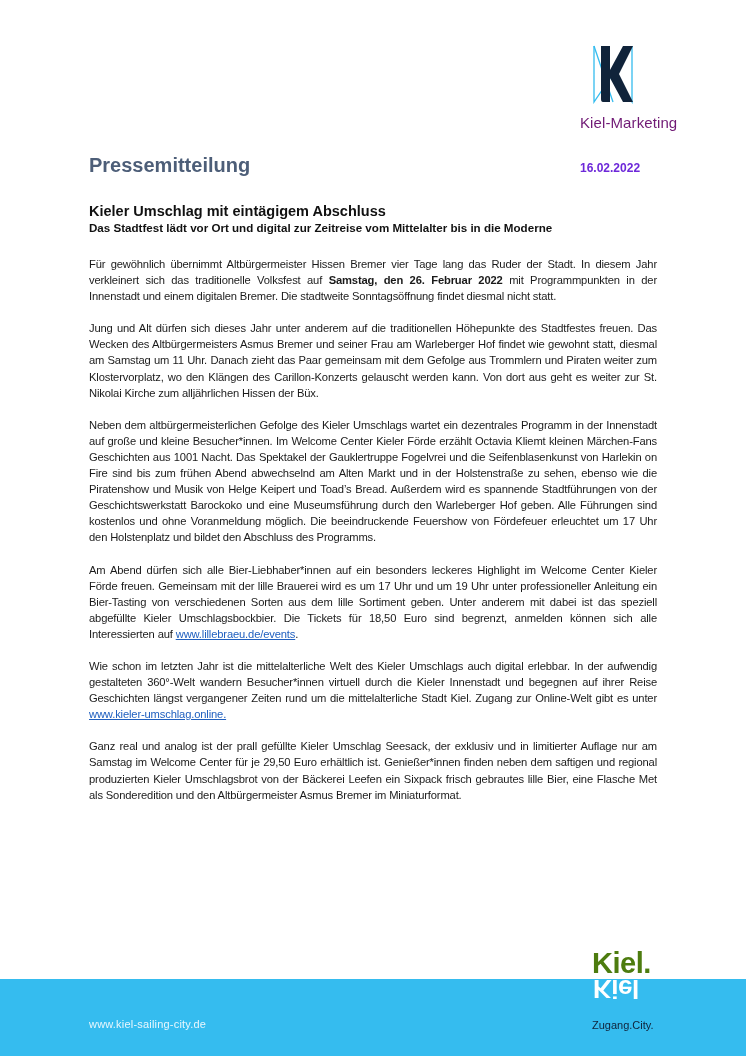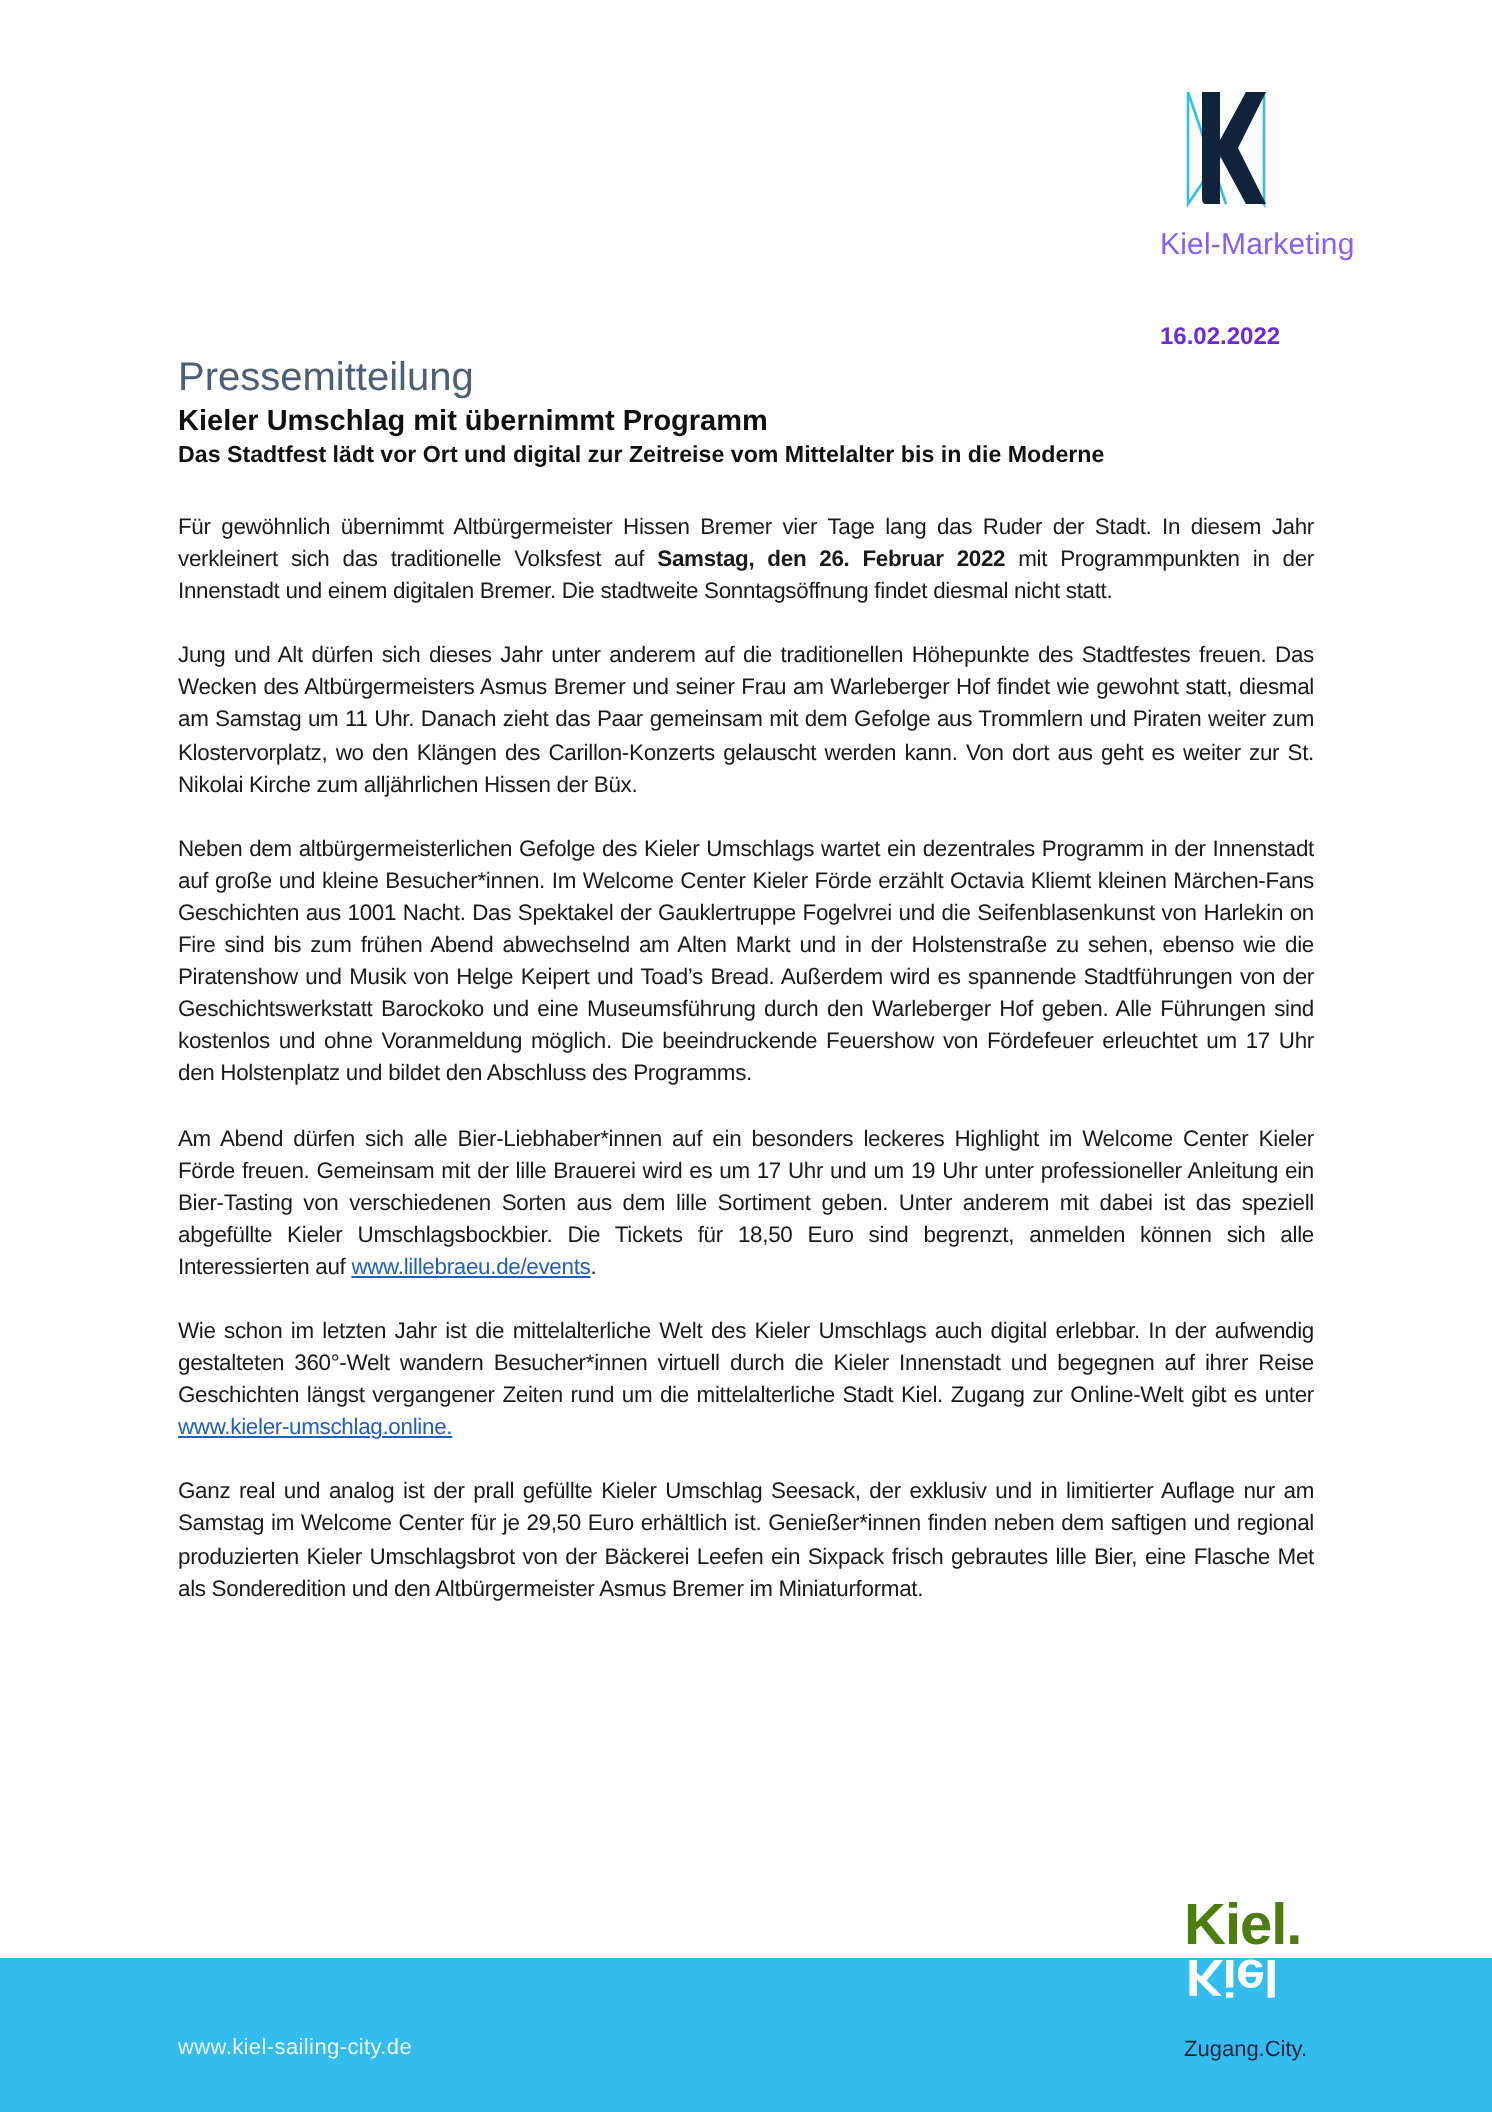--- a/index.html
+++ b/index.html
@@ -8,25 +8,25 @@
     background: #ffffff;
     font-family: "Liberation Sans", sans-serif;
     color: #1a1a1a;
   }
   .logo-top {
     position: absolute; left: 585px; top: 44px; width: 100px; height: 95px;
   }
   .logo-mark { position: absolute; left: 8px; top: 0; width: 40px; height: 60px; }
   .logo-text {
     position: absolute; left: -5px; top: 70px; width: 110px;
-    font-size: 15px; color: #8b5cf6; letter-spacing: 0.1px; white-space: nowrap;
+    font-size: 15px; color: #701a75; letter-spacing: 0.1px; white-space: nowrap;
   }
   .title {
     position: absolute; left: 89px; top: 154px;
-    font-size: 20px; font-weight: normal; color: #4d5e78; margin-top: 24px;
+    font-size: 20px; font-weight: bold; color: #4d5e78;
   }
   .date {
     position: absolute; left: 580px; top: 161px;
     font-size: 12px; font-weight: bold; color: #6d28d9;
   }
   .headline {
     position: absolute; left: 89px; top: 203px;
     font-size: 14.5px; font-weight: bold; color: #111;
   }
   .subline {
@@ -76,21 +76,21 @@
     <polyline points="1,2 1,58 20,30 39,58 39,2" fill="none" stroke="#35bcef" stroke-width="1.3"></polyline>
     <line x1="1" y1="2" x2="20" y2="58" stroke="#35bcef" stroke-width="1.3"></line>
     <path d="M8,2 L17,2 L17,26 L30,2 L40,2 L26,30 L40,58 L30,58 L17,34 L17,58 L10,58 Q8,58 8,55 Z" fill="#10233a"></path>
   </svg>
   <div class="logo-text">Kiel-Marketing</div>
 </div>
 
 <div class="title">Pressemitteilung</div>
 <div class="date">16.02.2022</div>
 
-<div class="headline">Kieler Umschlag mit übernimmt Programm</div>
+<div class="headline">Kieler Umschlag mit eintägigem Abschluss</div>
 <div class="subline">Das Stadtfest lädt vor Ort und digital zur Zeitreise vom Mittelalter bis in die Moderne</div>
 
 <div class="body">
   <p><span>Für gewöhnlich übernimmt Altbürgermeister Hissen Bremer vier Tage lang das Ruder der Stadt. In diesem Jahr verkleinert sich das traditionelle Volksfest auf </span><b>Samstag, den 26. Februar 2022</b><span> mit Programmpunkten in der Innenstadt und einem digitalen Bremer. Die stadtweite Sonntagsöffnung findet diesmal nicht statt.</span></p>
   <p>Jung und Alt dürfen sich dieses Jahr unter anderem auf die traditionellen Höhepunkte des Stadtfestes freuen. Das Wecken des Altbürgermeisters Asmus Bremer und seiner Frau am Warleberger Hof findet wie gewohnt statt, diesmal am Samstag um 11 Uhr. Danach zieht das Paar gemeinsam mit dem Gefolge aus Trommlern und Piraten weiter zum Klostervorplatz, wo den Klängen des Carillon-Konzerts gelauscht werden kann. Von dort aus geht es weiter zur St. Nikolai Kirche zum alljährlichen Hissen der Büx.</p>
   <p>Neben dem altbürgermeisterlichen Gefolge des Kieler Umschlags wartet ein dezentrales Programm in der Innenstadt auf große und kleine Besucher*innen. Im Welcome Center Kieler Förde erzählt Octavia Kliemt kleinen Märchen-Fans Geschichten aus 1001 Nacht. Das Spektakel der Gauklertruppe Fogelvrei und die Seifenblasenkunst von Harlekin on Fire sind bis zum frühen Abend abwechselnd am Alten Markt und in der Holstenstraße zu sehen, ebenso wie die Piratenshow und Musik von Helge Keipert und Toad’s Bread. Außerdem wird es spannende Stadtführungen von der Geschichtswerkstatt Barockoko und eine Museumsführung durch den Warleberger Hof geben. Alle Führungen sind kostenlos und ohne Voranmeldung möglich. Die beeindruckende Feuershow von Fördefeuer erleuchtet um 17 Uhr den Holstenplatz und bildet den Abschluss des Programms.</p>
   <p><span>Am Abend dürfen sich alle Bier-Liebhaber*innen auf ein besonders leckeres Highlight im Welcome Center Kieler Förde freuen. Gemeinsam mit der lille Brauerei wird es um 17 Uhr und um 19 Uhr unter professioneller Anleitung ein Bier-Tasting von verschiedenen Sorten aus dem lille Sortiment geben. Unter anderem mit dabei ist das speziell abgefüllte Kieler Umschlagsbockbier. Die Tickets für 18,50 Euro sind begrenzt, anmelden können sich alle Interessierten auf </span><a href="#">www.lillebraeu.de/events</a><span>.</span></p>
   <p><span>Wie schon im letzten Jahr ist die mittelalterliche Welt des Kieler Umschlags auch digital erlebbar. In der aufwendig gestalteten 360°-Welt wandern Besucher*innen virtuell durch die Kieler Innenstadt und begegnen auf ihrer Reise Geschichten längst vergangener Zeiten rund um die mittelalterliche Stadt Kiel. Zugang zur Online-Welt gibt es unter </span><a href="#">www.kieler-umschlag.online.</a></p>
   <p>Ganz real und analog ist der prall gefüllte Kieler Umschlag Seesack, der exklusiv und in limitierter Auflage nur am Samstag im Welcome Center für je 29,50 Euro erhältlich ist. Genießer*innen finden neben dem saftigen und regional produzierten Kieler Umschlagsbrot von der Bäckerei Leefen ein Sixpack frisch gebrautes lille Bier, eine Flasche Met als Sonderedition und den Altbürgermeister Asmus Bremer im Miniaturformat.</p>
 </div>

